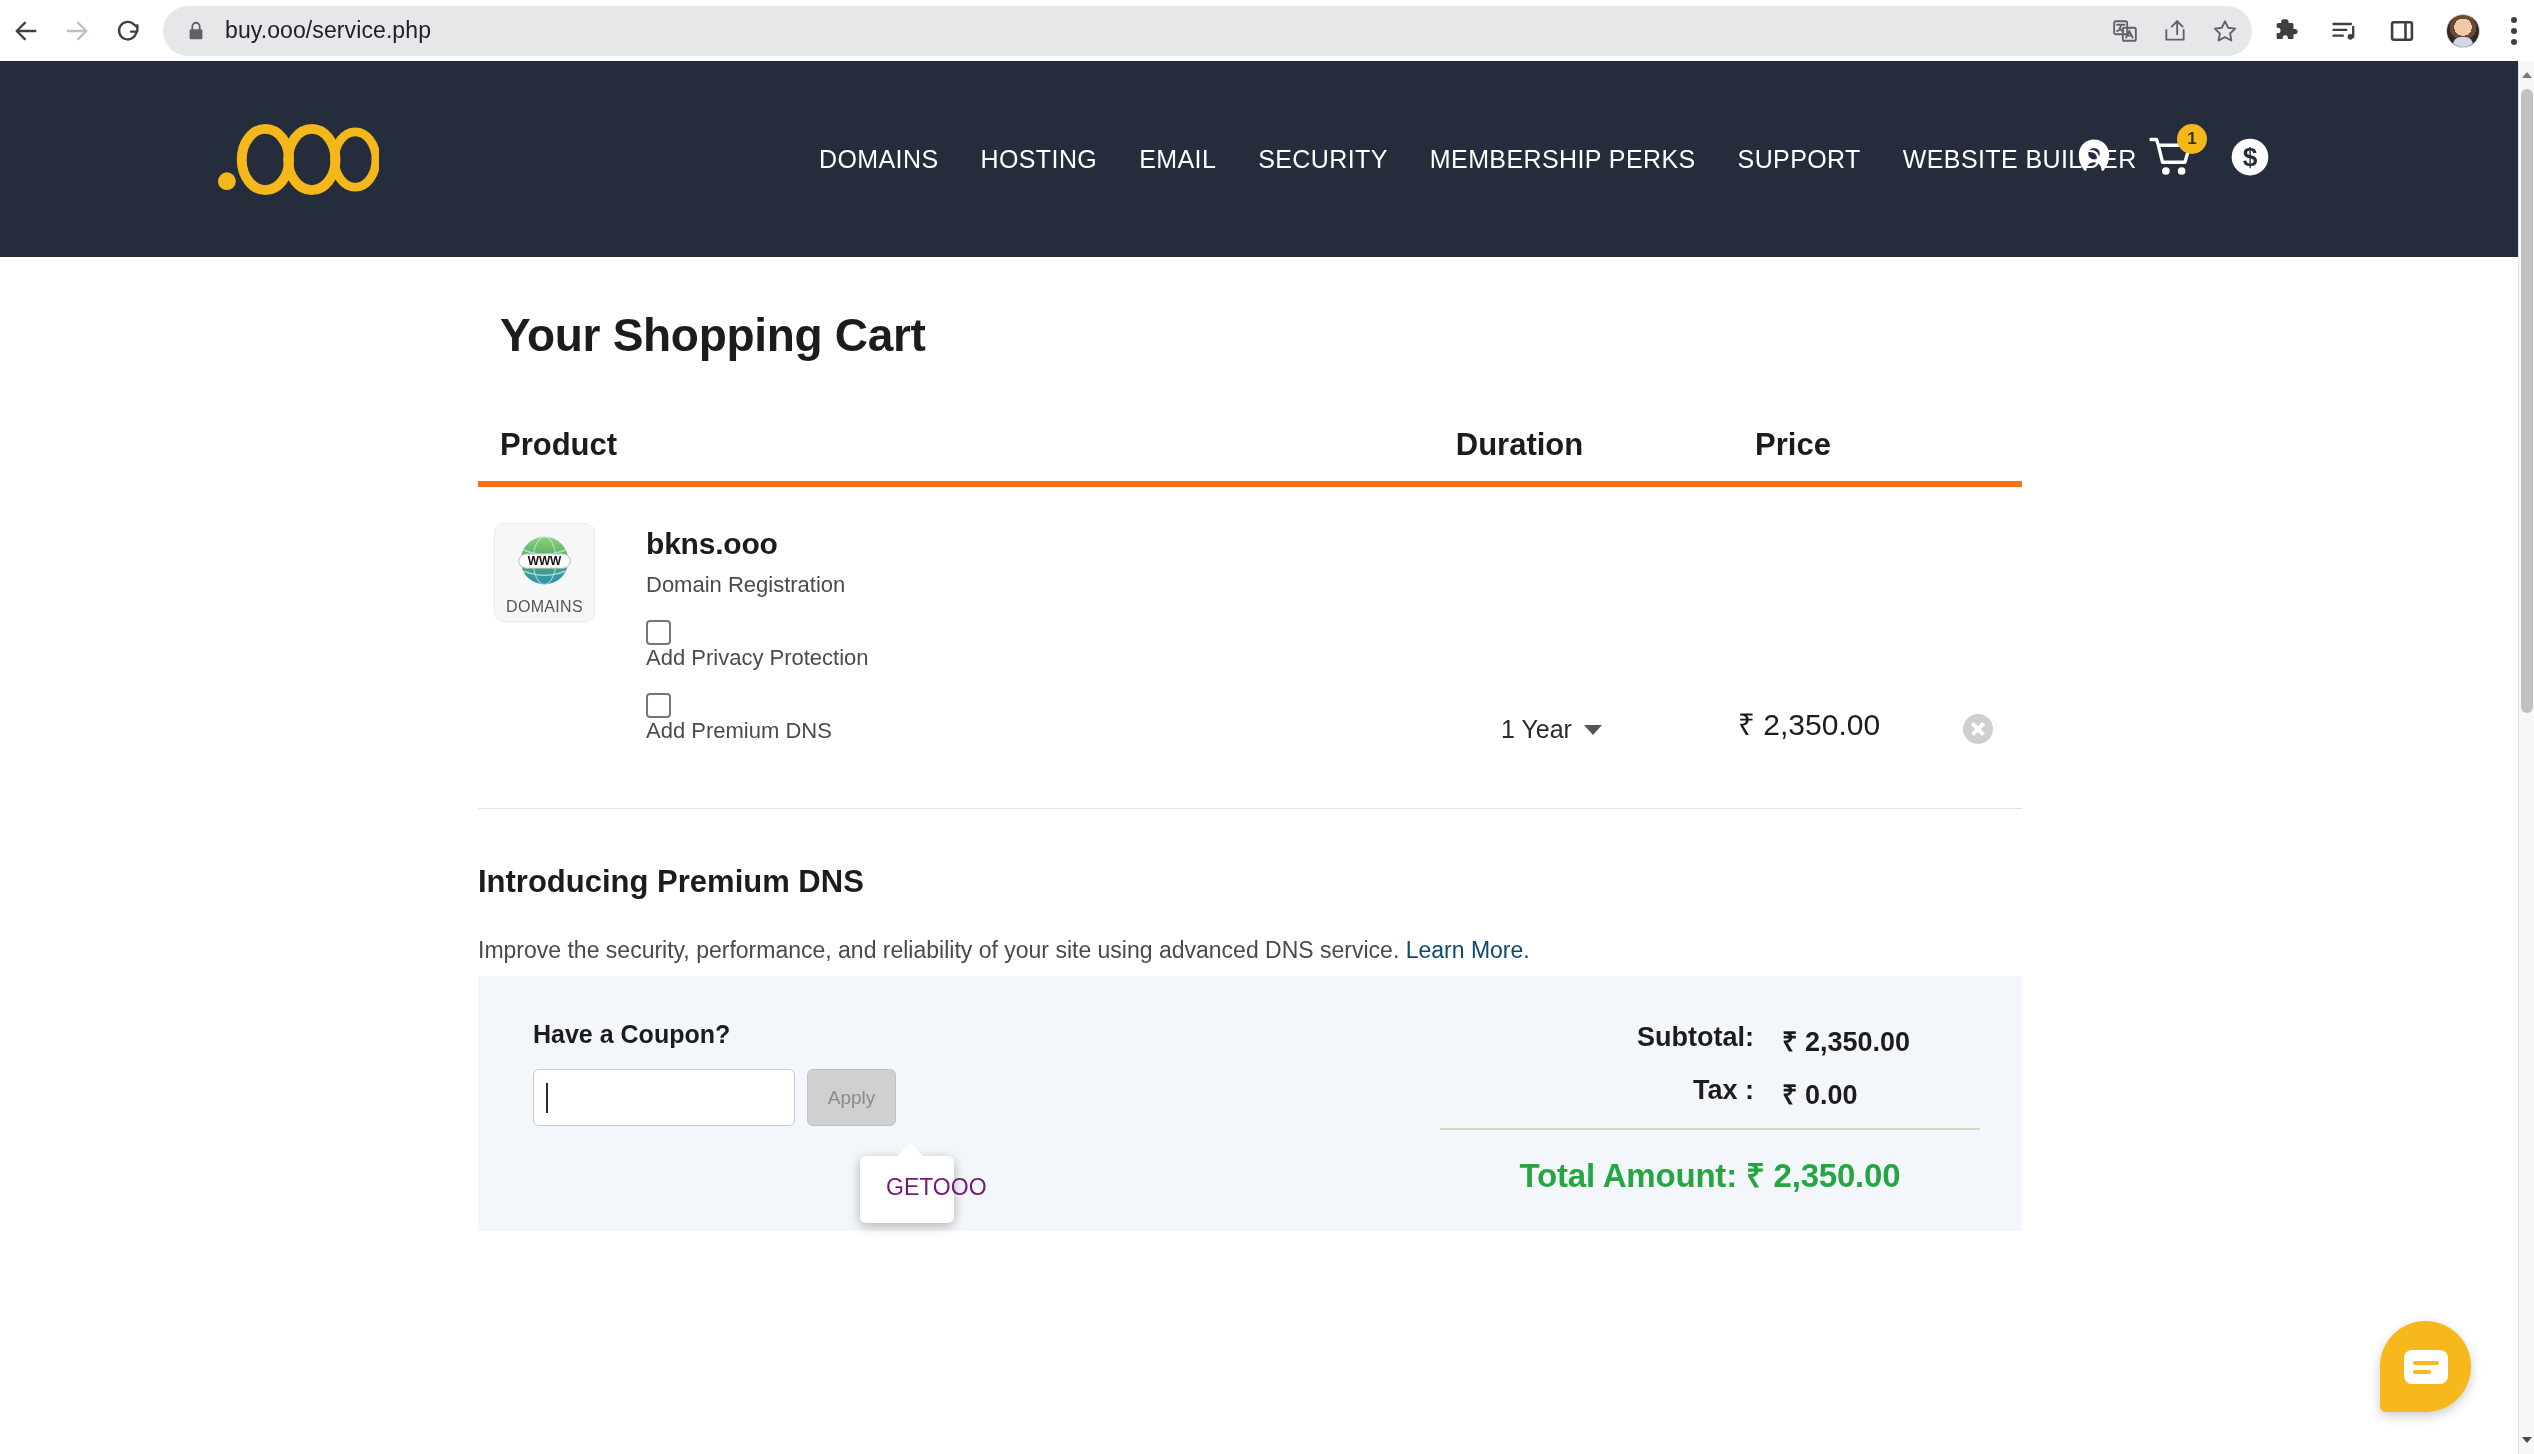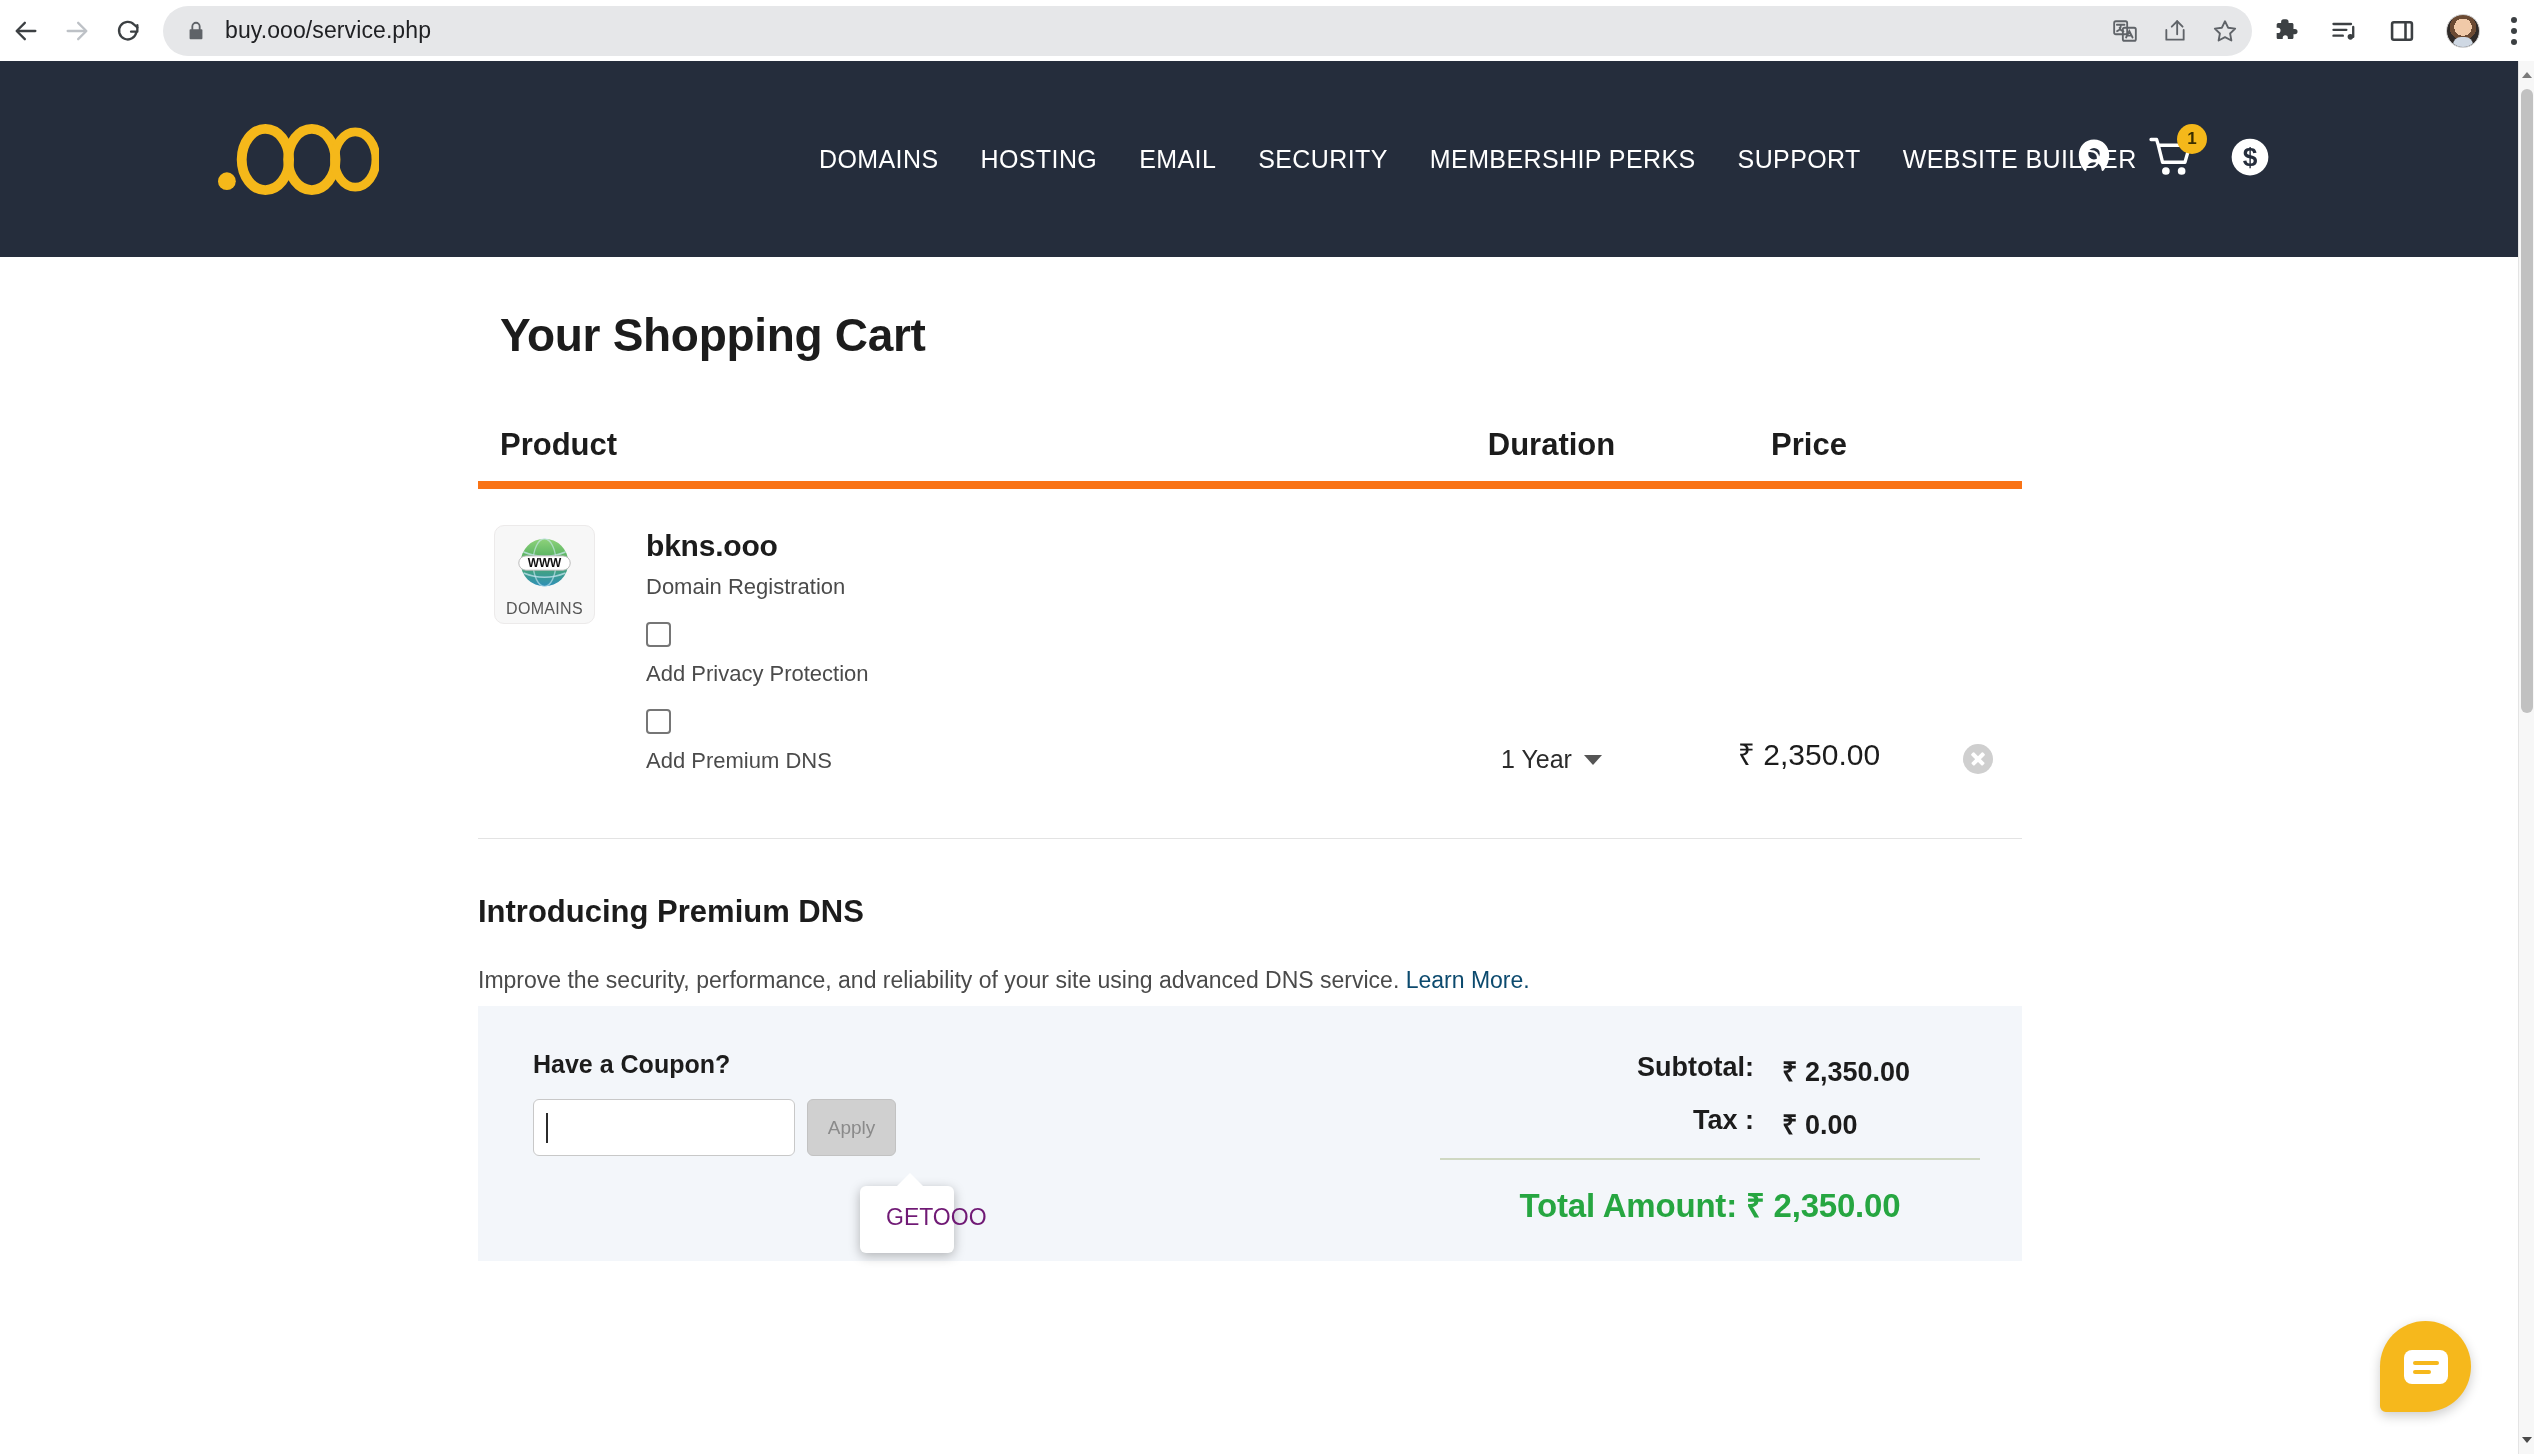--- a/index.html
+++ b/index.html
@@ -119,22 +119,23 @@
   #page-title {
     font-size: 46px; font-weight: bold; color: #1c1c1c;
     margin-left: 22px;
     letter-spacing: -0.3px;
   }
 
   
   #cart-table { margin-top: 65px; width: 1544px; }
   #table-head {
     display: flex; align-items: flex-end;
-    border-bottom: 8px solid #f97316;
+    border-bottom: 6px solid #f97316;
     padding-bottom: 18px;
+    gap: 16px;
   }
   .th {
     font-size: 31px; font-weight: bold; color: #1c1c1c;
   }
   .th.product { flex: 1 1 auto; padding-left: 22px; }
   .th.duration { width: 267px; text-align: center; }
   .th.price { width: 248px; text-align: center; }
   .th.spacer { width: 89px; }
 
   .cart-row {
@@ -154,21 +155,21 @@
     font-size: 16px; color: #555; letter-spacing: 0.3px; margin-top: 2px;
   }
   .prod-info { margin-left: 51px; padding-top: 4px; }
   .prod-name { font-size: 30px; font-weight: bold; color: #1c1c1c; letter-spacing: -0.2px;}
   .prod-sub { font-size: 22px; color: #4b4b4b; margin-top: 11px; }
   .addon { margin-top: 22px; }
   .addon-box {
     width: 25px; height: 25px; border: 2px solid #767676;
     border-radius: 4px; background: #fff; display: block;
   }
-  .addon-label { font-size: 22px; color: #4b4b4b; margin-top: 14px; }
+  .addon-label { font-size: 22px; color: #4b4b4b; }
 
   .row-duration {
     width: 267px; display: flex; align-items: center; justify-content: center;
     padding-top: 18px;
   }
   .dur-text { font-size: 25px; color: #2b2b2b; }
   .caret {
     width: 0; height: 0; margin-left: 12px;
     border-left: 9px solid transparent; border-right: 9px solid transparent;
     border-top: 10px solid #555; display: inline-block;

